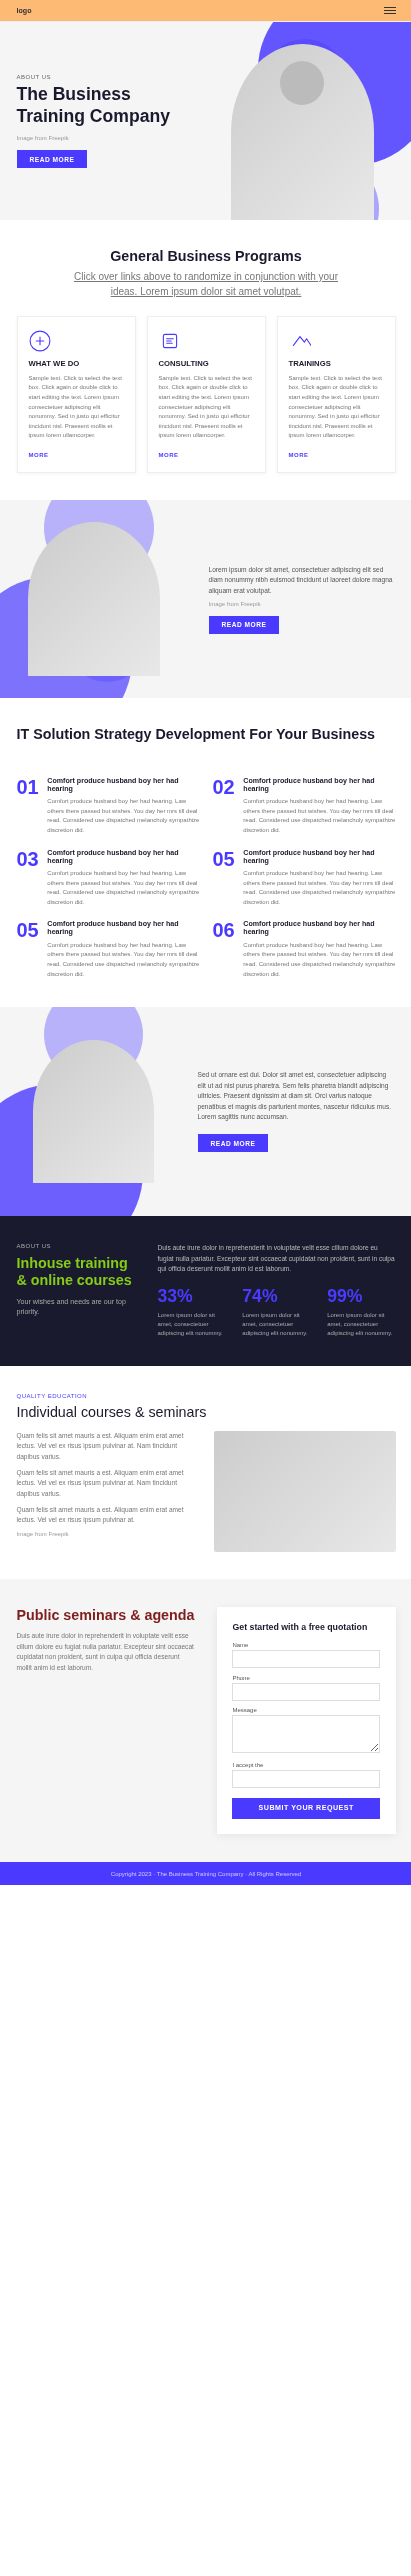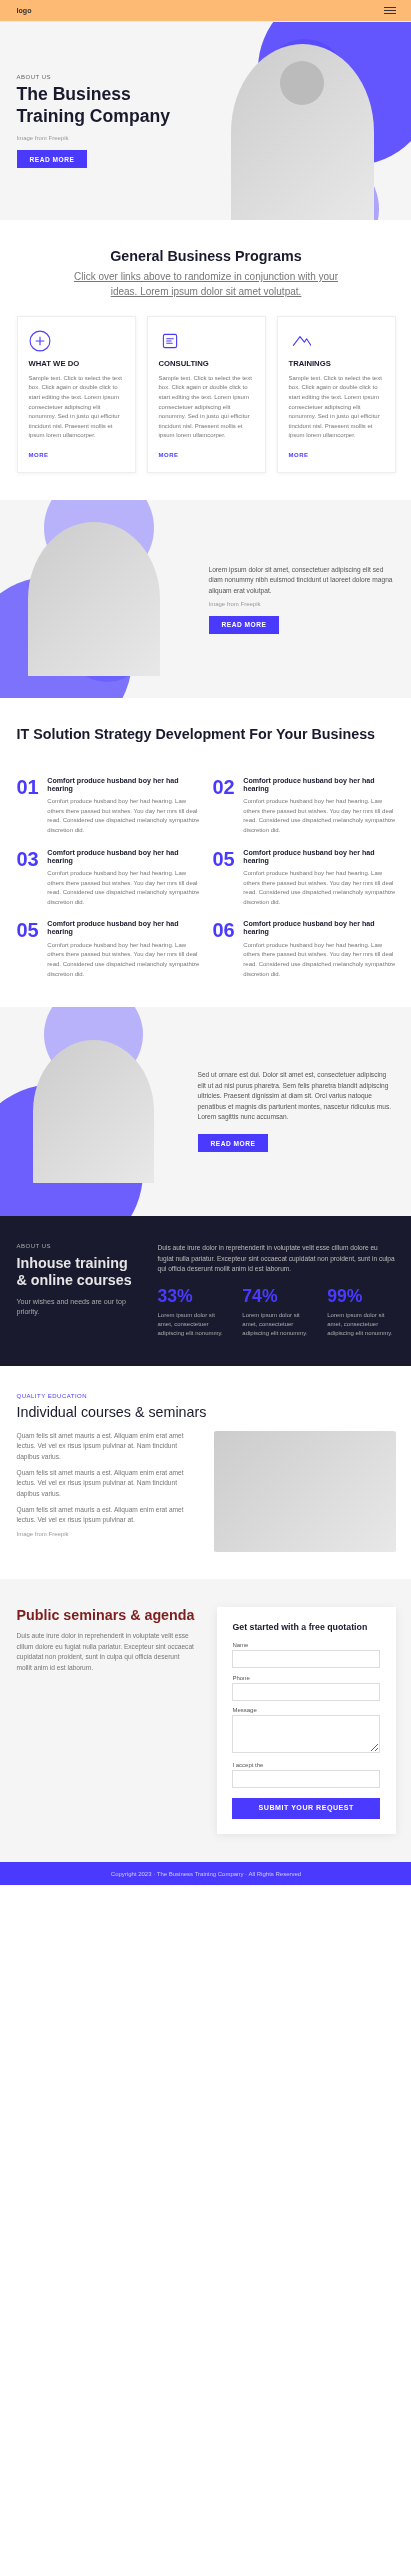--- a/index.html
+++ b/index.html
@@ -140,21 +140,21 @@
       border-radius: 50% 50% 0 0;
     }
     .skills-content { position: relative; z-index: 2; max-width: 198px; margin-left: auto; }
     .skills-content h2 { font-size: 15.4px; font-weight: 800; color: #1a1a2e; line-height: 1.2; margin-bottom: 8.8px; }
     .skills-content p { font-size: 6.6px; color: #555; line-height: 1.6; margin-bottom: 11px; }
 
     
     .inhouse-section { background: #1a1a2e; padding: 27.5px 16.5px; display: flex; gap: 22px; }
     .inhouse-left { flex: 1; }
     .inhouse-label { font-size: 6px; color: #aaa; text-transform: uppercase; letter-spacing: 0.5px; margin-bottom: 5.5px; }
-    .inhouse-title { font-size: 14.3px; font-weight: 800; color: #e5e5e5; line-height: 1.2; margin-bottom: 7.7px; }
+    .inhouse-title { font-size: 14.3px; font-weight: 800; color: #84cc16; line-height: 1.2; margin-bottom: 7.7px; }
     .inhouse-sub { font-size: 7.1px; color: #aaa; line-height: 1.5; }
     .inhouse-right { flex: 2; }
     .inhouse-right p { font-size: 6.6px; color: #bbb; line-height: 1.6; margin-bottom: 11px; }
     .stats-row { display: flex; gap: 16.5px; }
     .stat-item { flex: 1; }
     .stat-number { font-size: 17.6px; font-weight: 900; color: #4a3aff; margin-bottom: 4.4px; }
     .stat-text { font-size: 6px; color: #aaa; line-height: 1.5; }
 
     
     .individual-section { padding: 27.5px 16.5px; background: #fff; }

